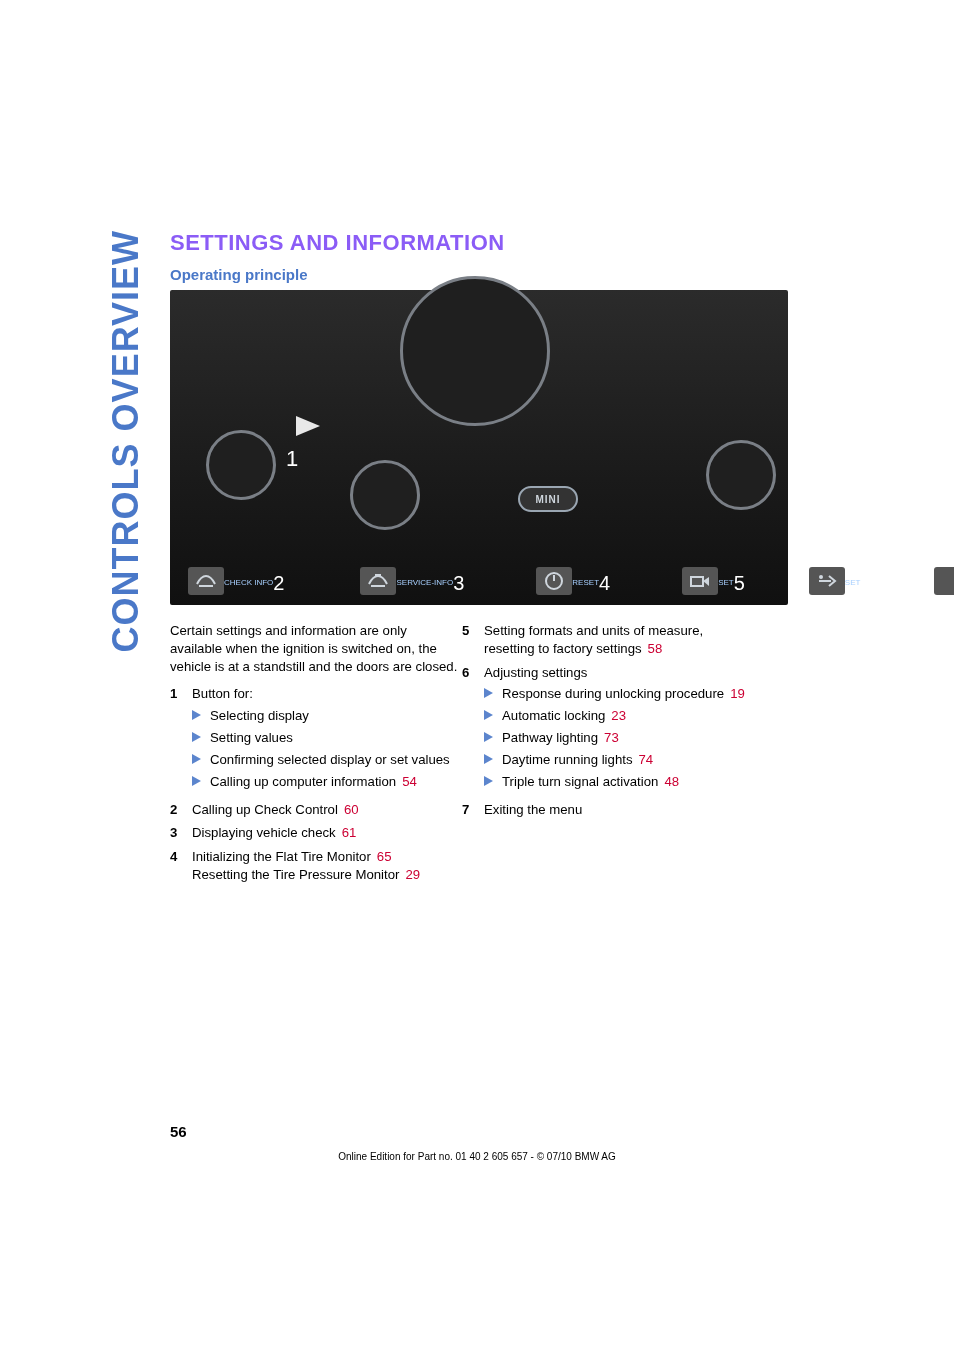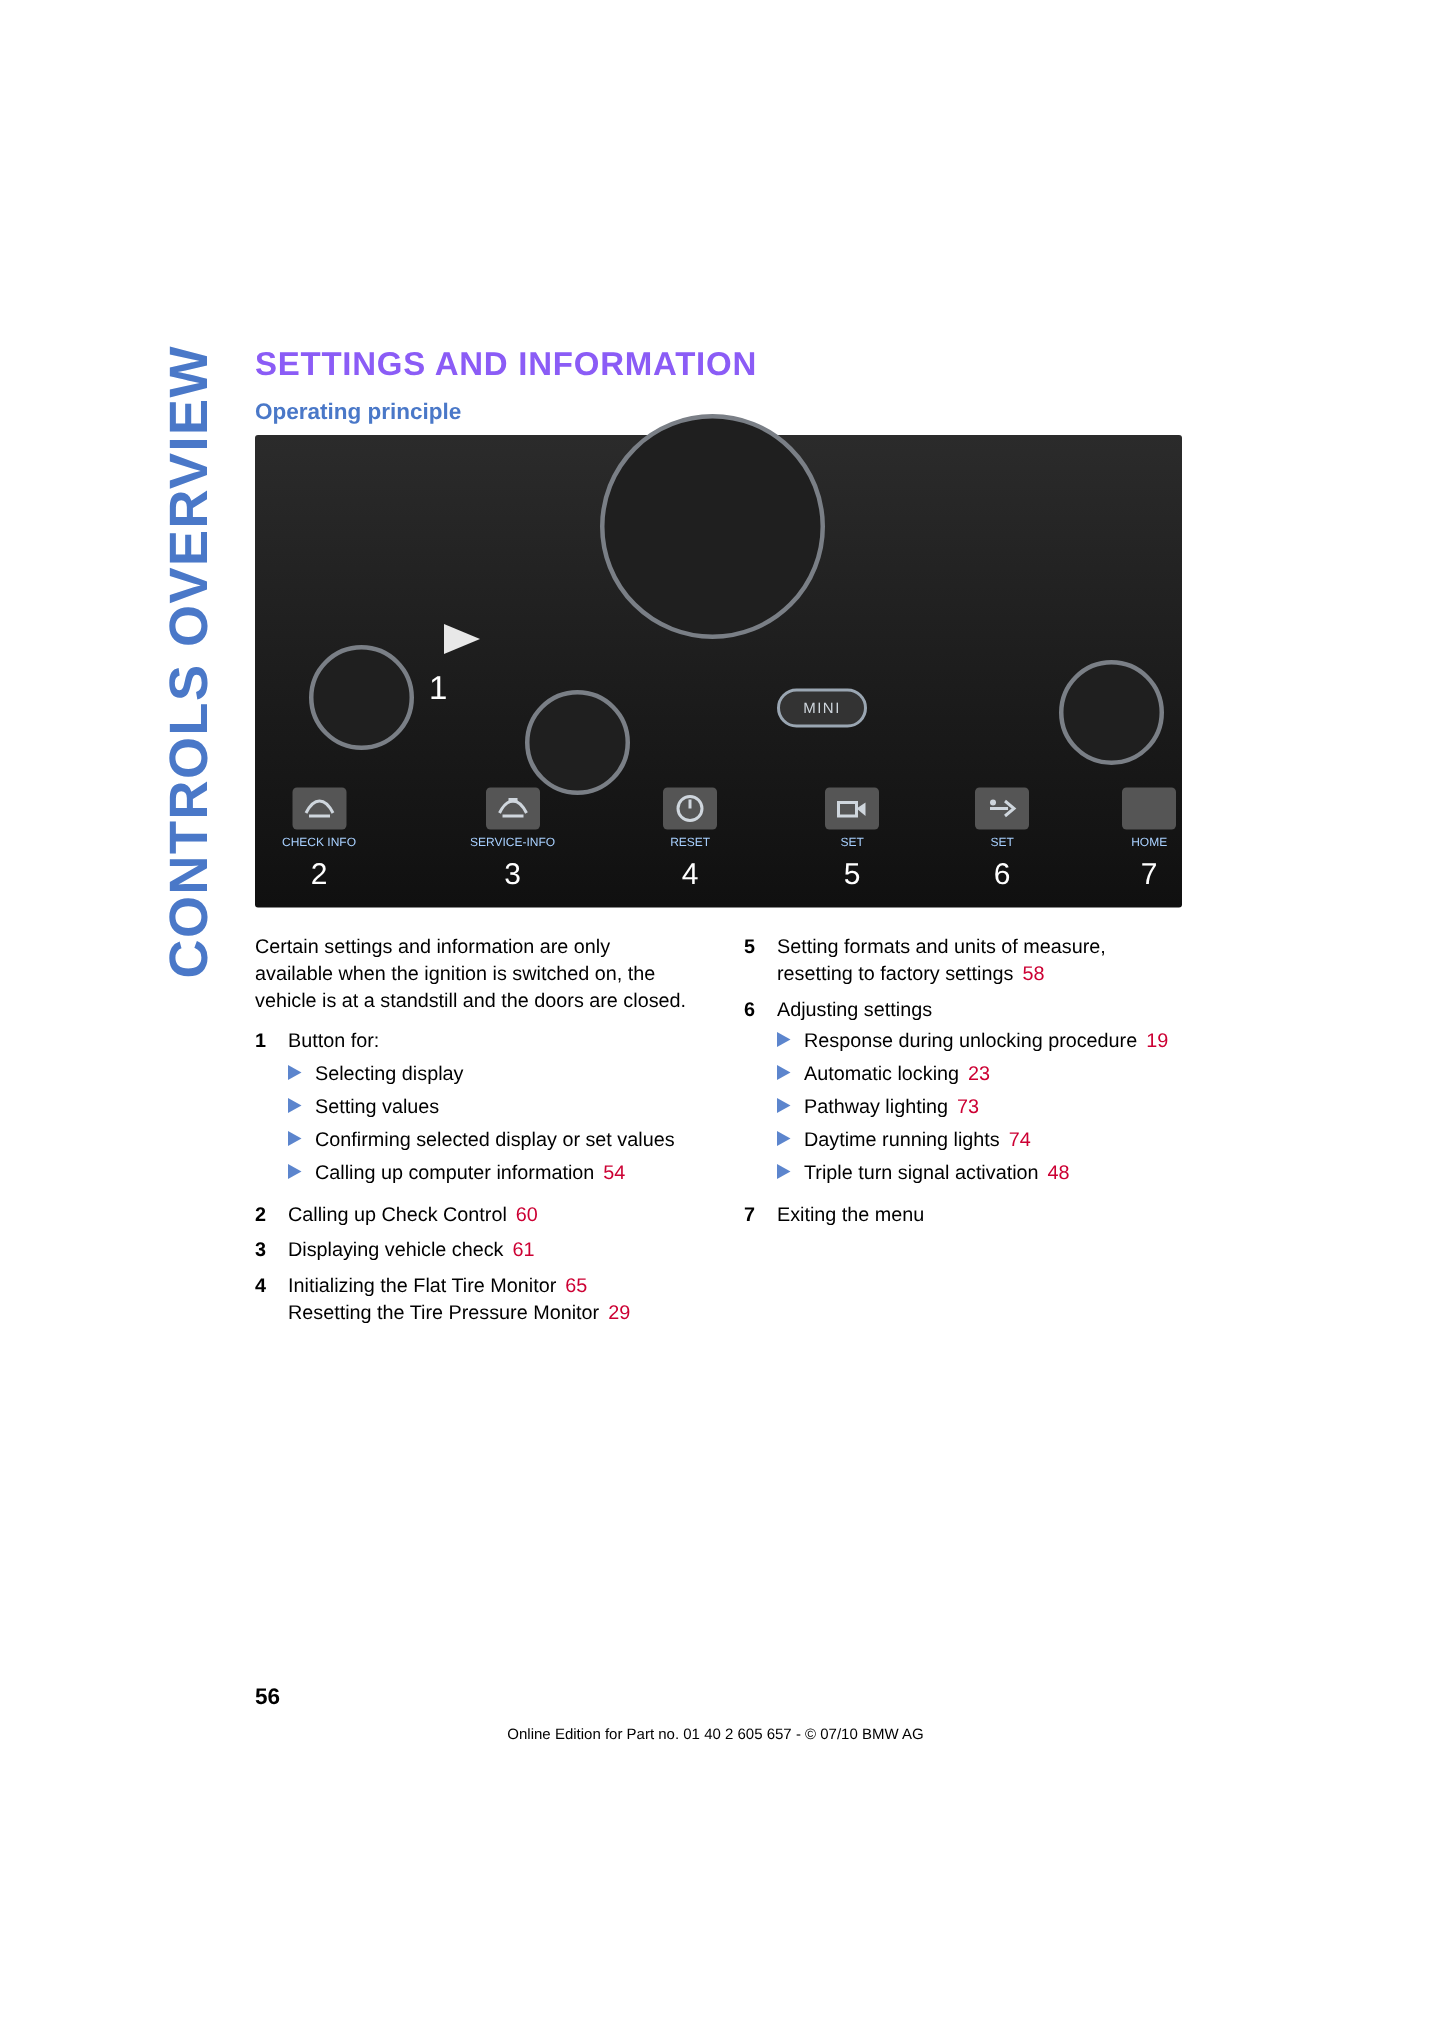--- a/index.html
+++ b/index.html
@@ -74,21 +74,21 @@
     position: absolute;
     left: 10px;
     bottom: 10px;
     width: 594px;
     height: 62px;
     display: flex;
     align-items: flex-end;
   }
   .icon-cell {
     display: flex;
-    flex-direction: column;
+    flex-direction: row;
     align-items: center;
     position: relative;
     justify-content: flex-end;
   }
   .icon-box {
     width: 36px; height: 28px;
     background: #555;
     border-radius: 3px;
     display: flex; align-items: center; justify-content: center;
   }
@@ -106,41 +106,41 @@
   }
   .ic1 { margin-left: 8px; }
   .ic2 { margin-left: 76px; }
   .ic3 { margin-left: 72px; }
   .ic4 { margin-left: 72px; }
   .ic5 { margin-left: 64px; }
   .ic6 { margin-left: 62px; }
   .mini-badge {
     position: absolute;
     left: 348px;
-    top: 169px;
+    top: 196px;
     width: 60px; height: 26px;
     border: 2px solid #9aa6b2;
     border-radius: 13px;
     color: #cfd6dd;
     font-size: 10px;
     display: flex; align-items: center; justify-content: center;
     letter-spacing: 1px;
     background: #333;
+    font-weight: bold;
   }
   .content {
     position: absolute;
     left: 170px;
     top: 622px;
     width: 618px;
     font-size: 13.2px;
     line-height: 1.35;
   }
   .cols {
     display: flex;
-    gap: 34px;
   }
   .col { width: 292px; }
   .intro { margin-bottom: 10px; }
   .num-list { list-style: none; }
   .num-list > li { display: flex; margin-bottom: 6px; }
   .num-list .n { font-weight: 700; width: 22px; flex: 0 0 22px; }
   .num-list .body { flex: 1; }
   .tri-list { list-style: none; margin-top: 4px; }
   .tri-list li { position: relative; padding-left: 18px; margin-bottom: 4px; }
   .tri-list li::before {

